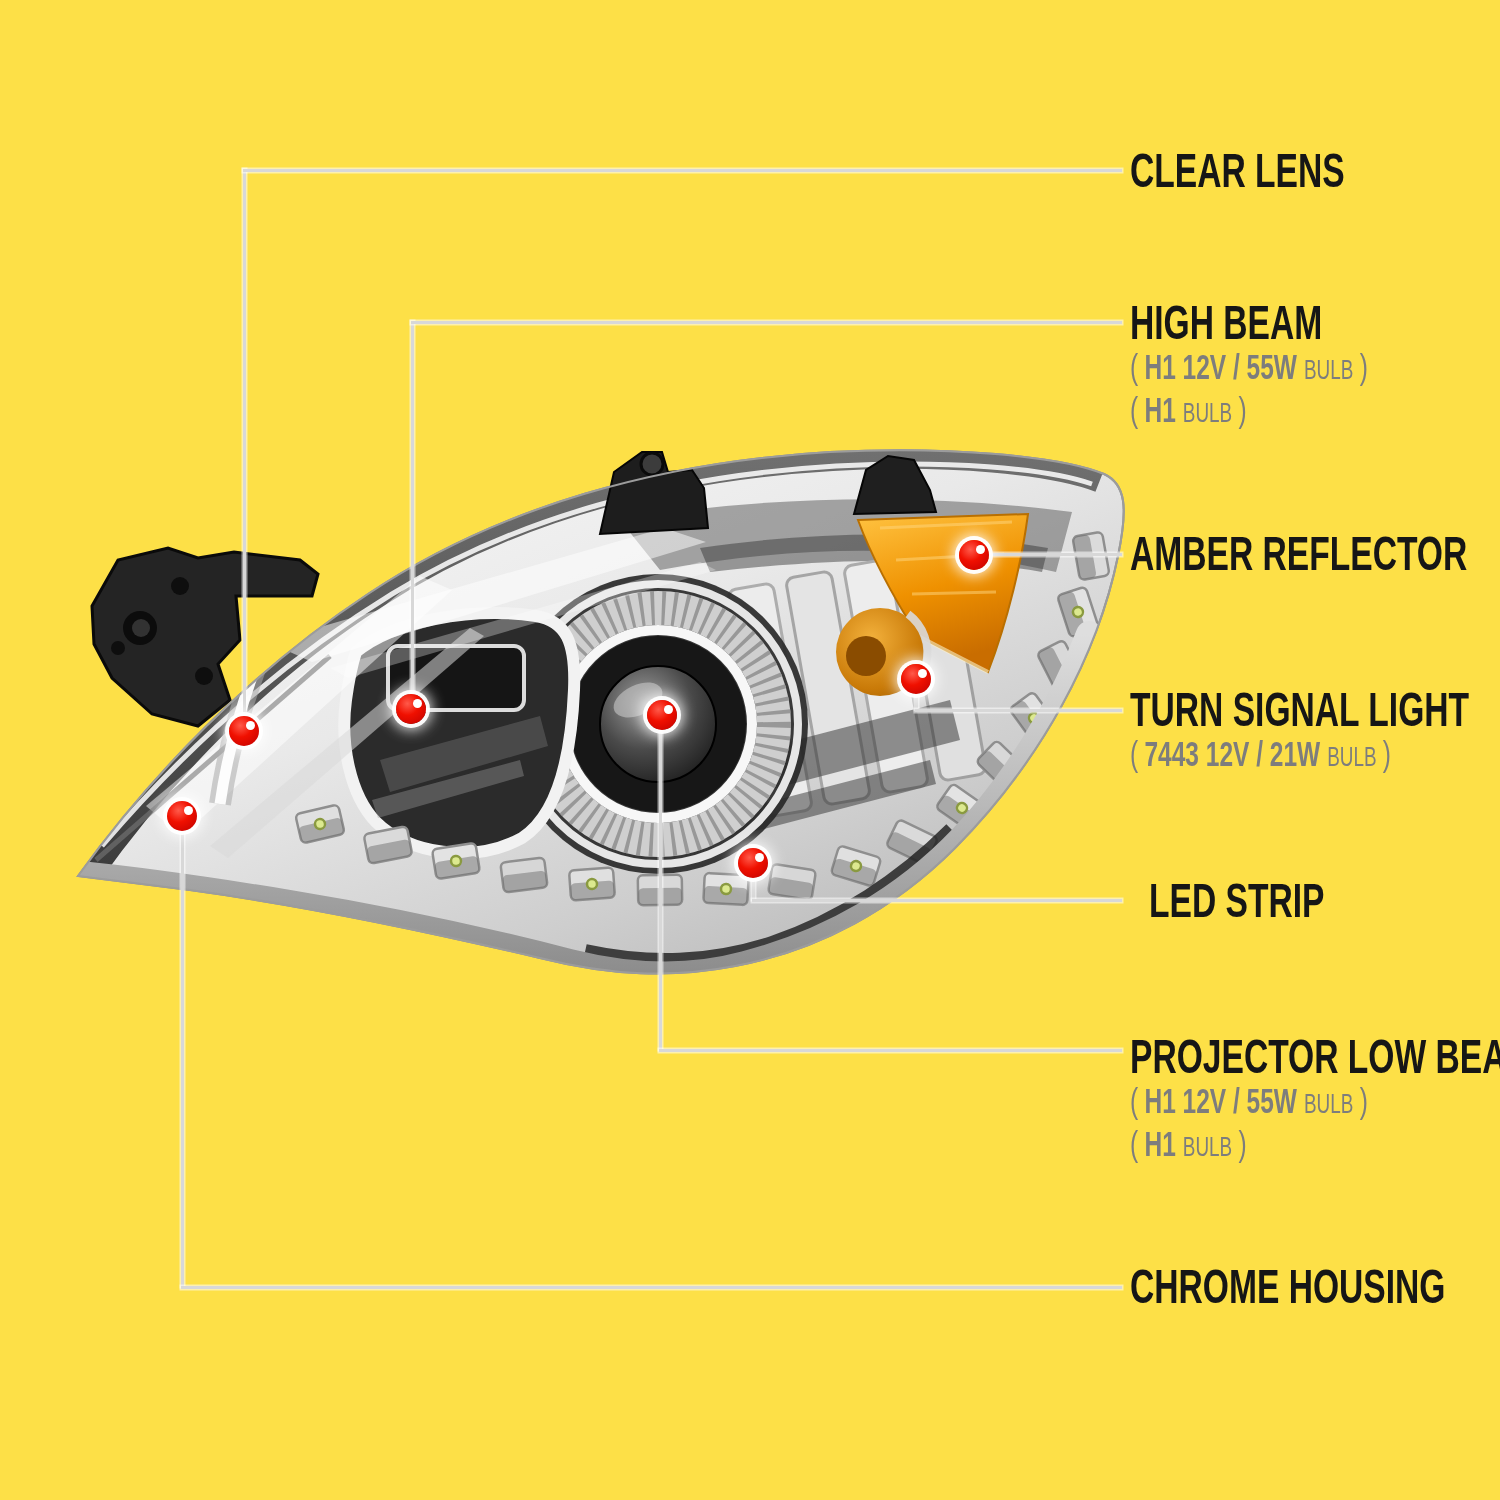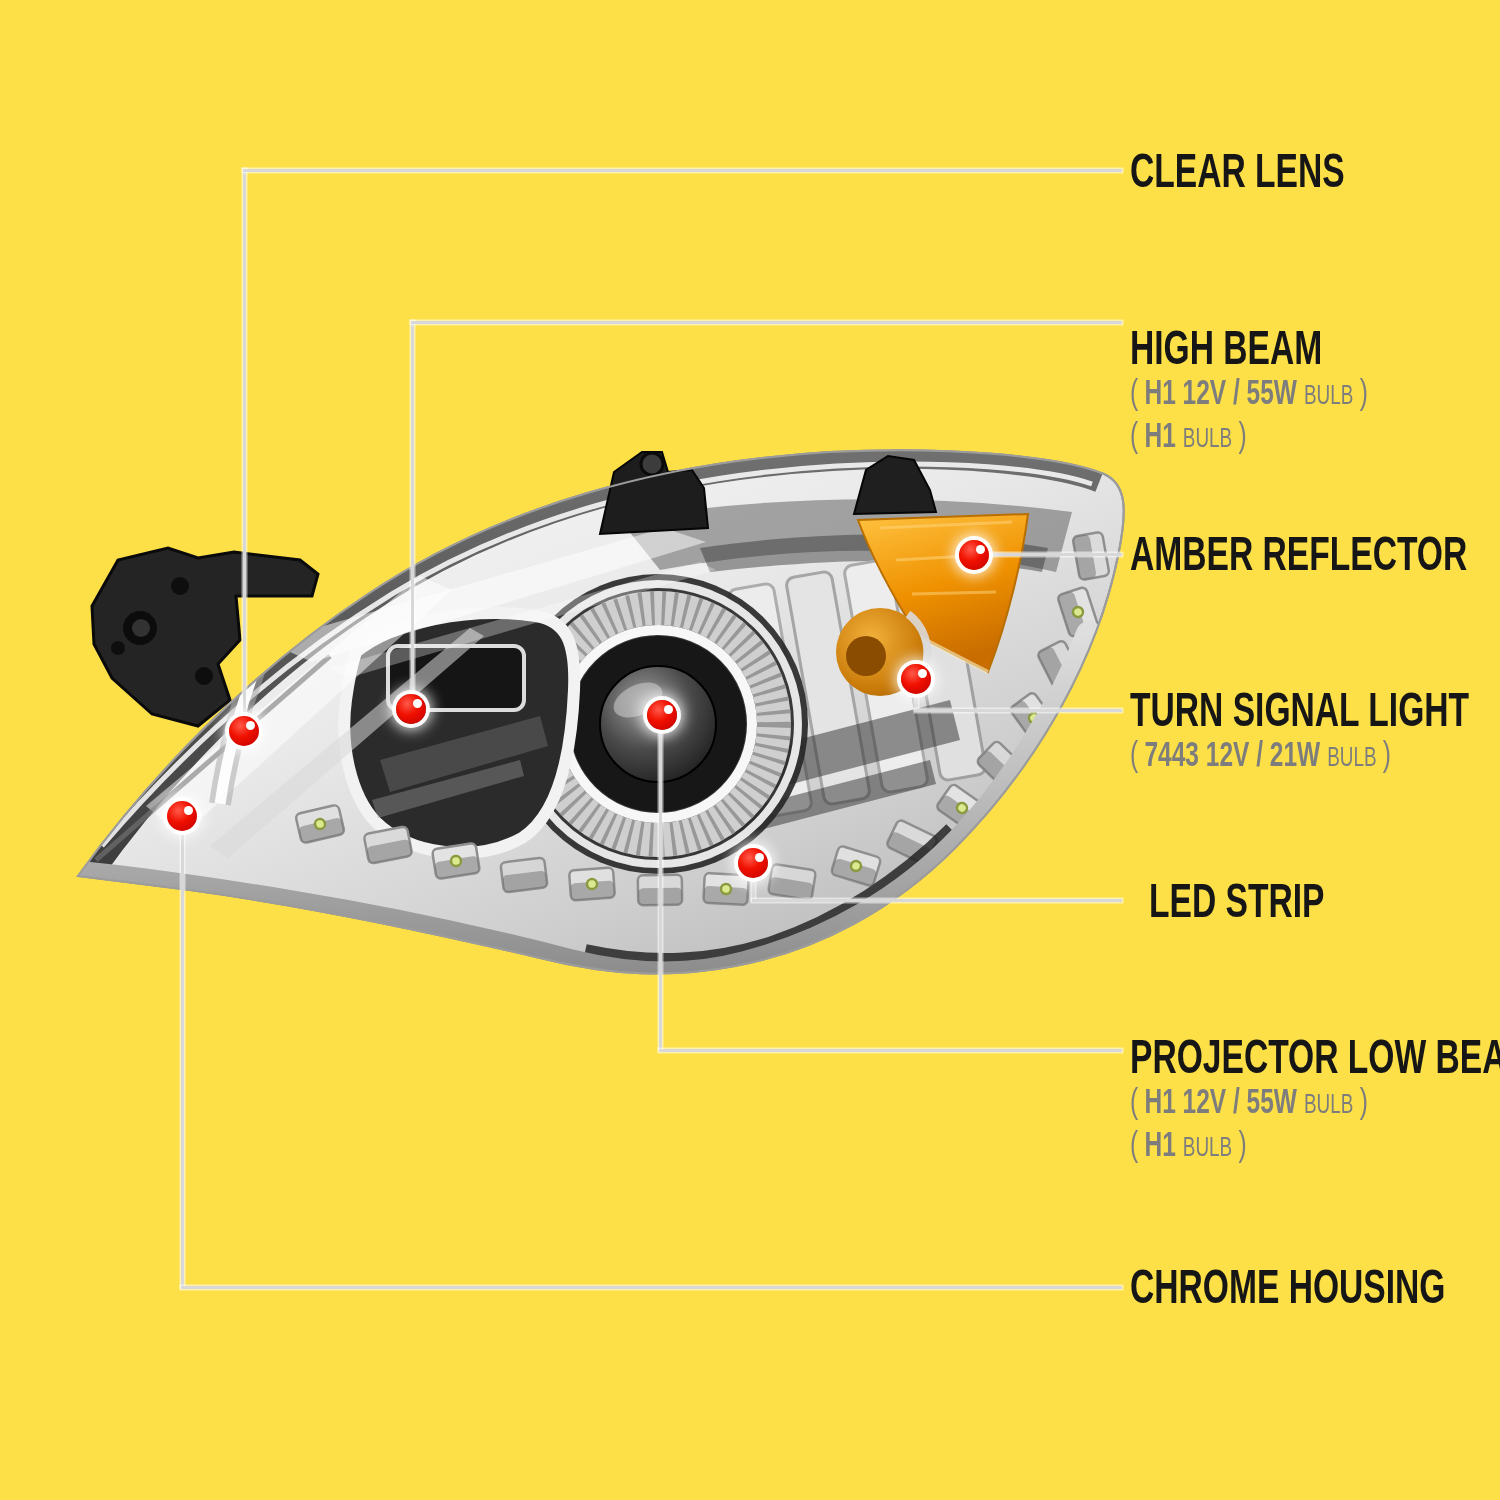--- a/index.html
+++ b/index.html
@@ -254,21 +254,21 @@
   <div class="dot" style="left:959px;top:540px;"></div>
   <div class="dot" style="left:901px;top:664px;"></div>
   <div class="dot" style="left:738px;top:848px;"></div>
   <div class="dot" style="left:647px;top:700px;"></div>
   <div class="dot" style="left:167px;top:801px;"></div>
 
   <div class="callout" style="top:147px;">
     <div class="label">CLEAR LENS</div>
   </div>
 
-  <div class="callout" style="top:299px;margin-top:25px;">
+  <div class="callout" style="top:299px;">
     <div class="label">HIGH BEAM</div>
     <div class="sub">
       <span class="s-p">(</span><span class="s-v">H1  12V / 55W</span><span class="s-u">BULB</span><span class="s-p s-close">)</span>
     </div>
     <div class="sub">
       <span class="s-p">(</span><span class="s-v">H1</span><span class="s-u">BULB</span><span class="s-p s-close">)</span>
     </div>
   </div>
 
   <div class="callout" style="top:530px;">

